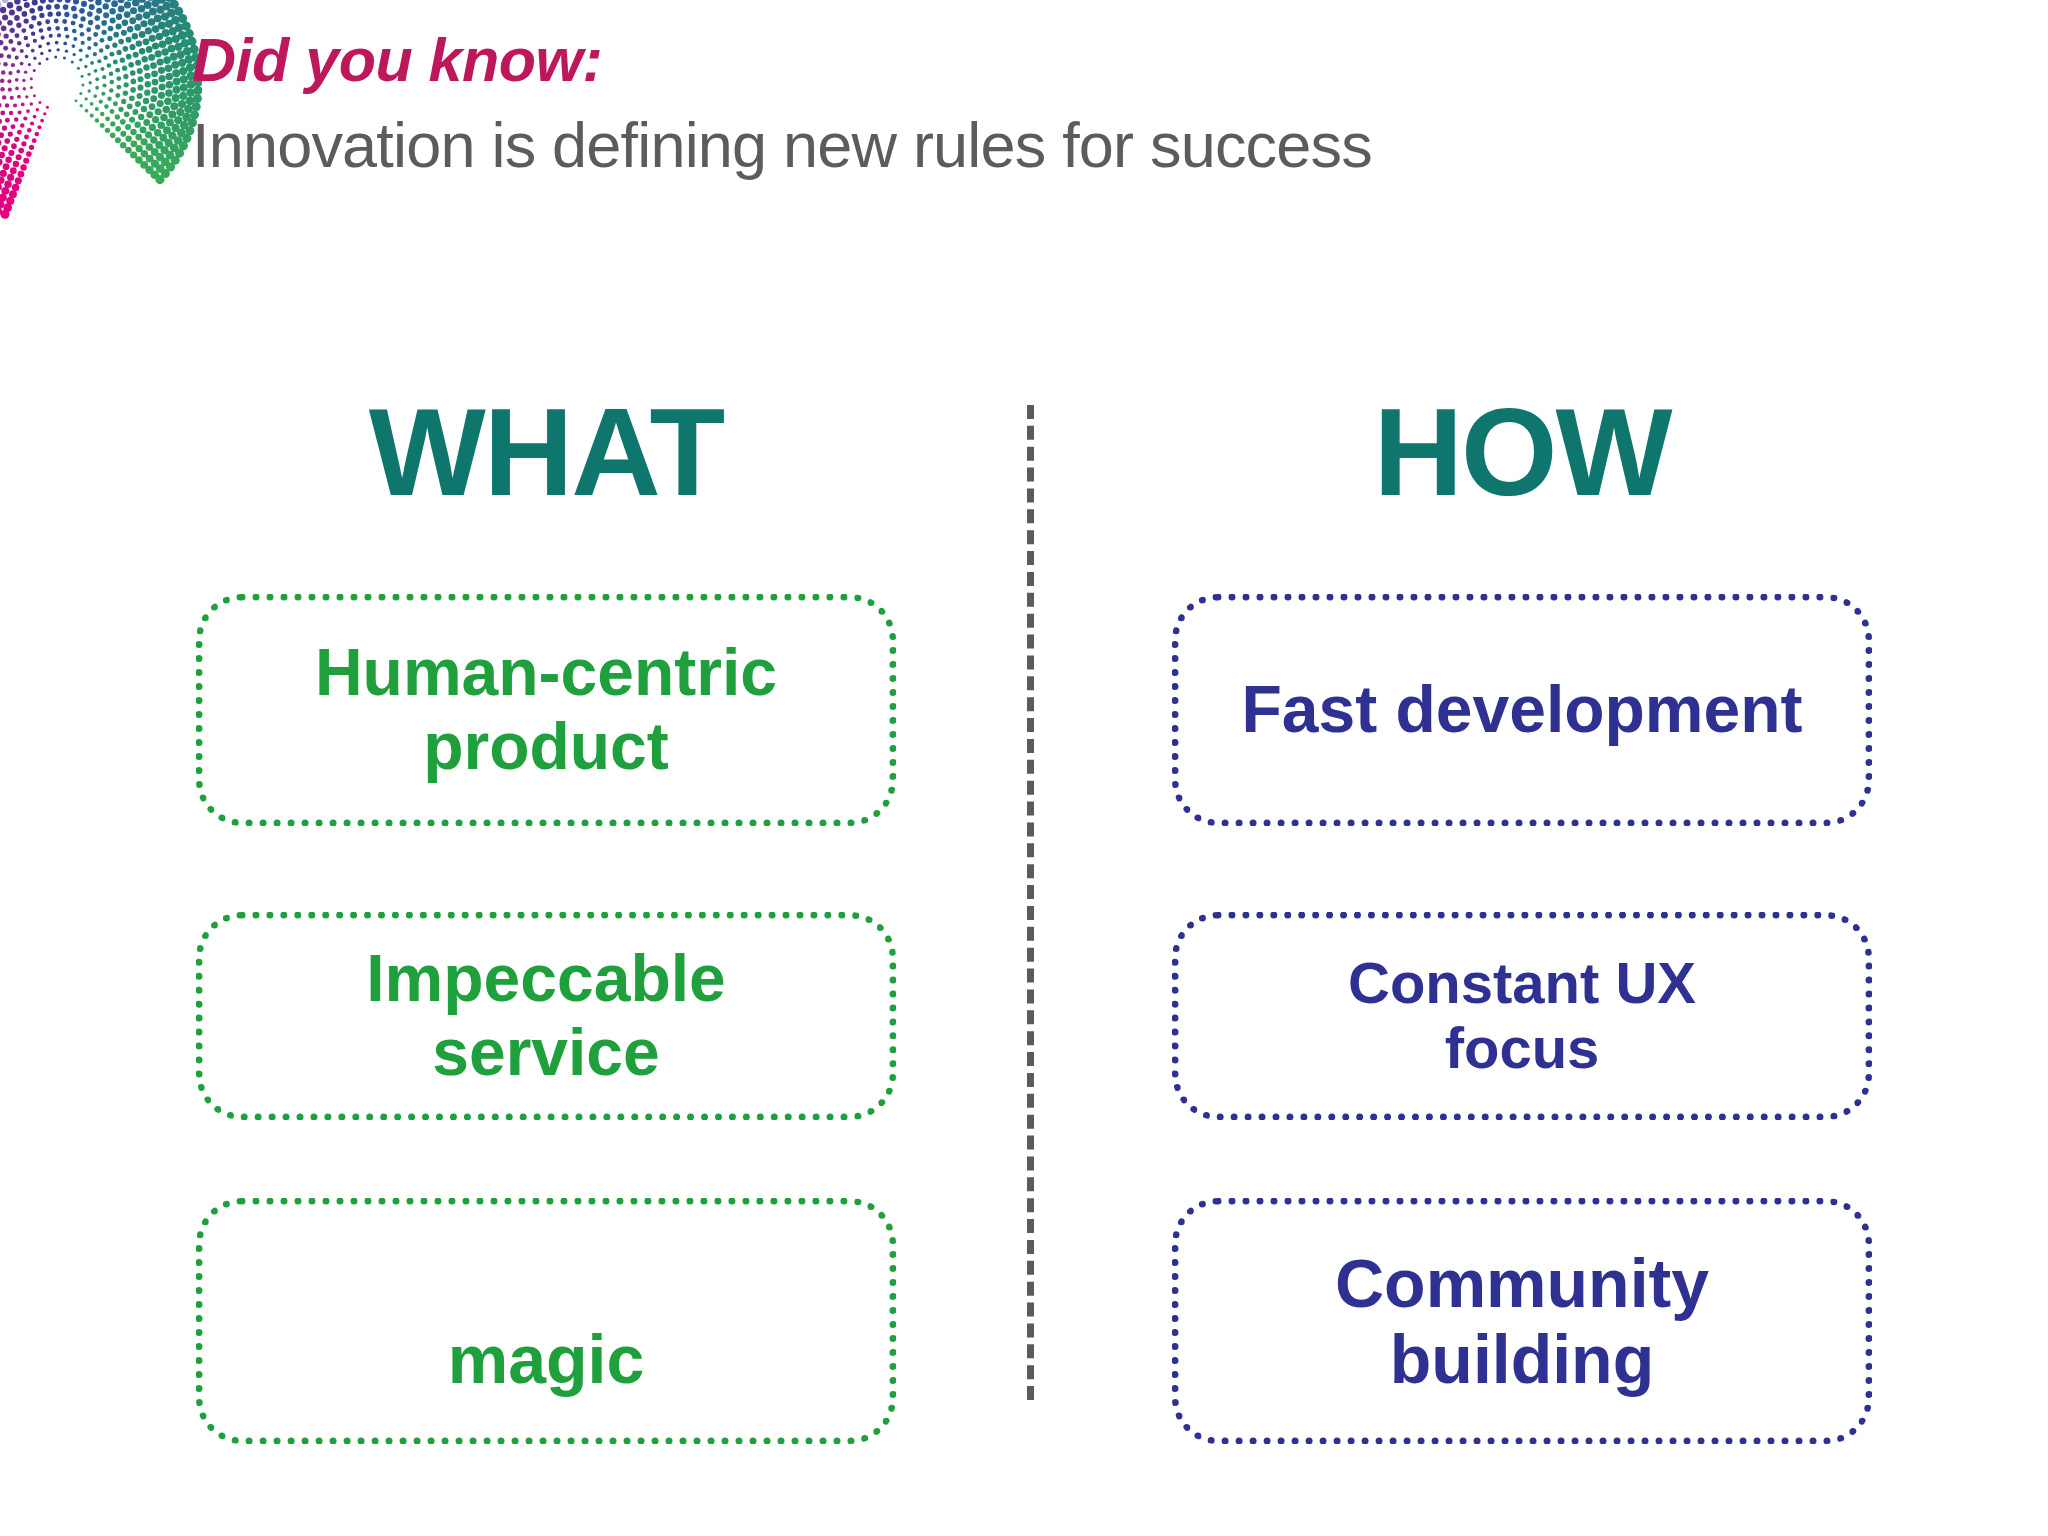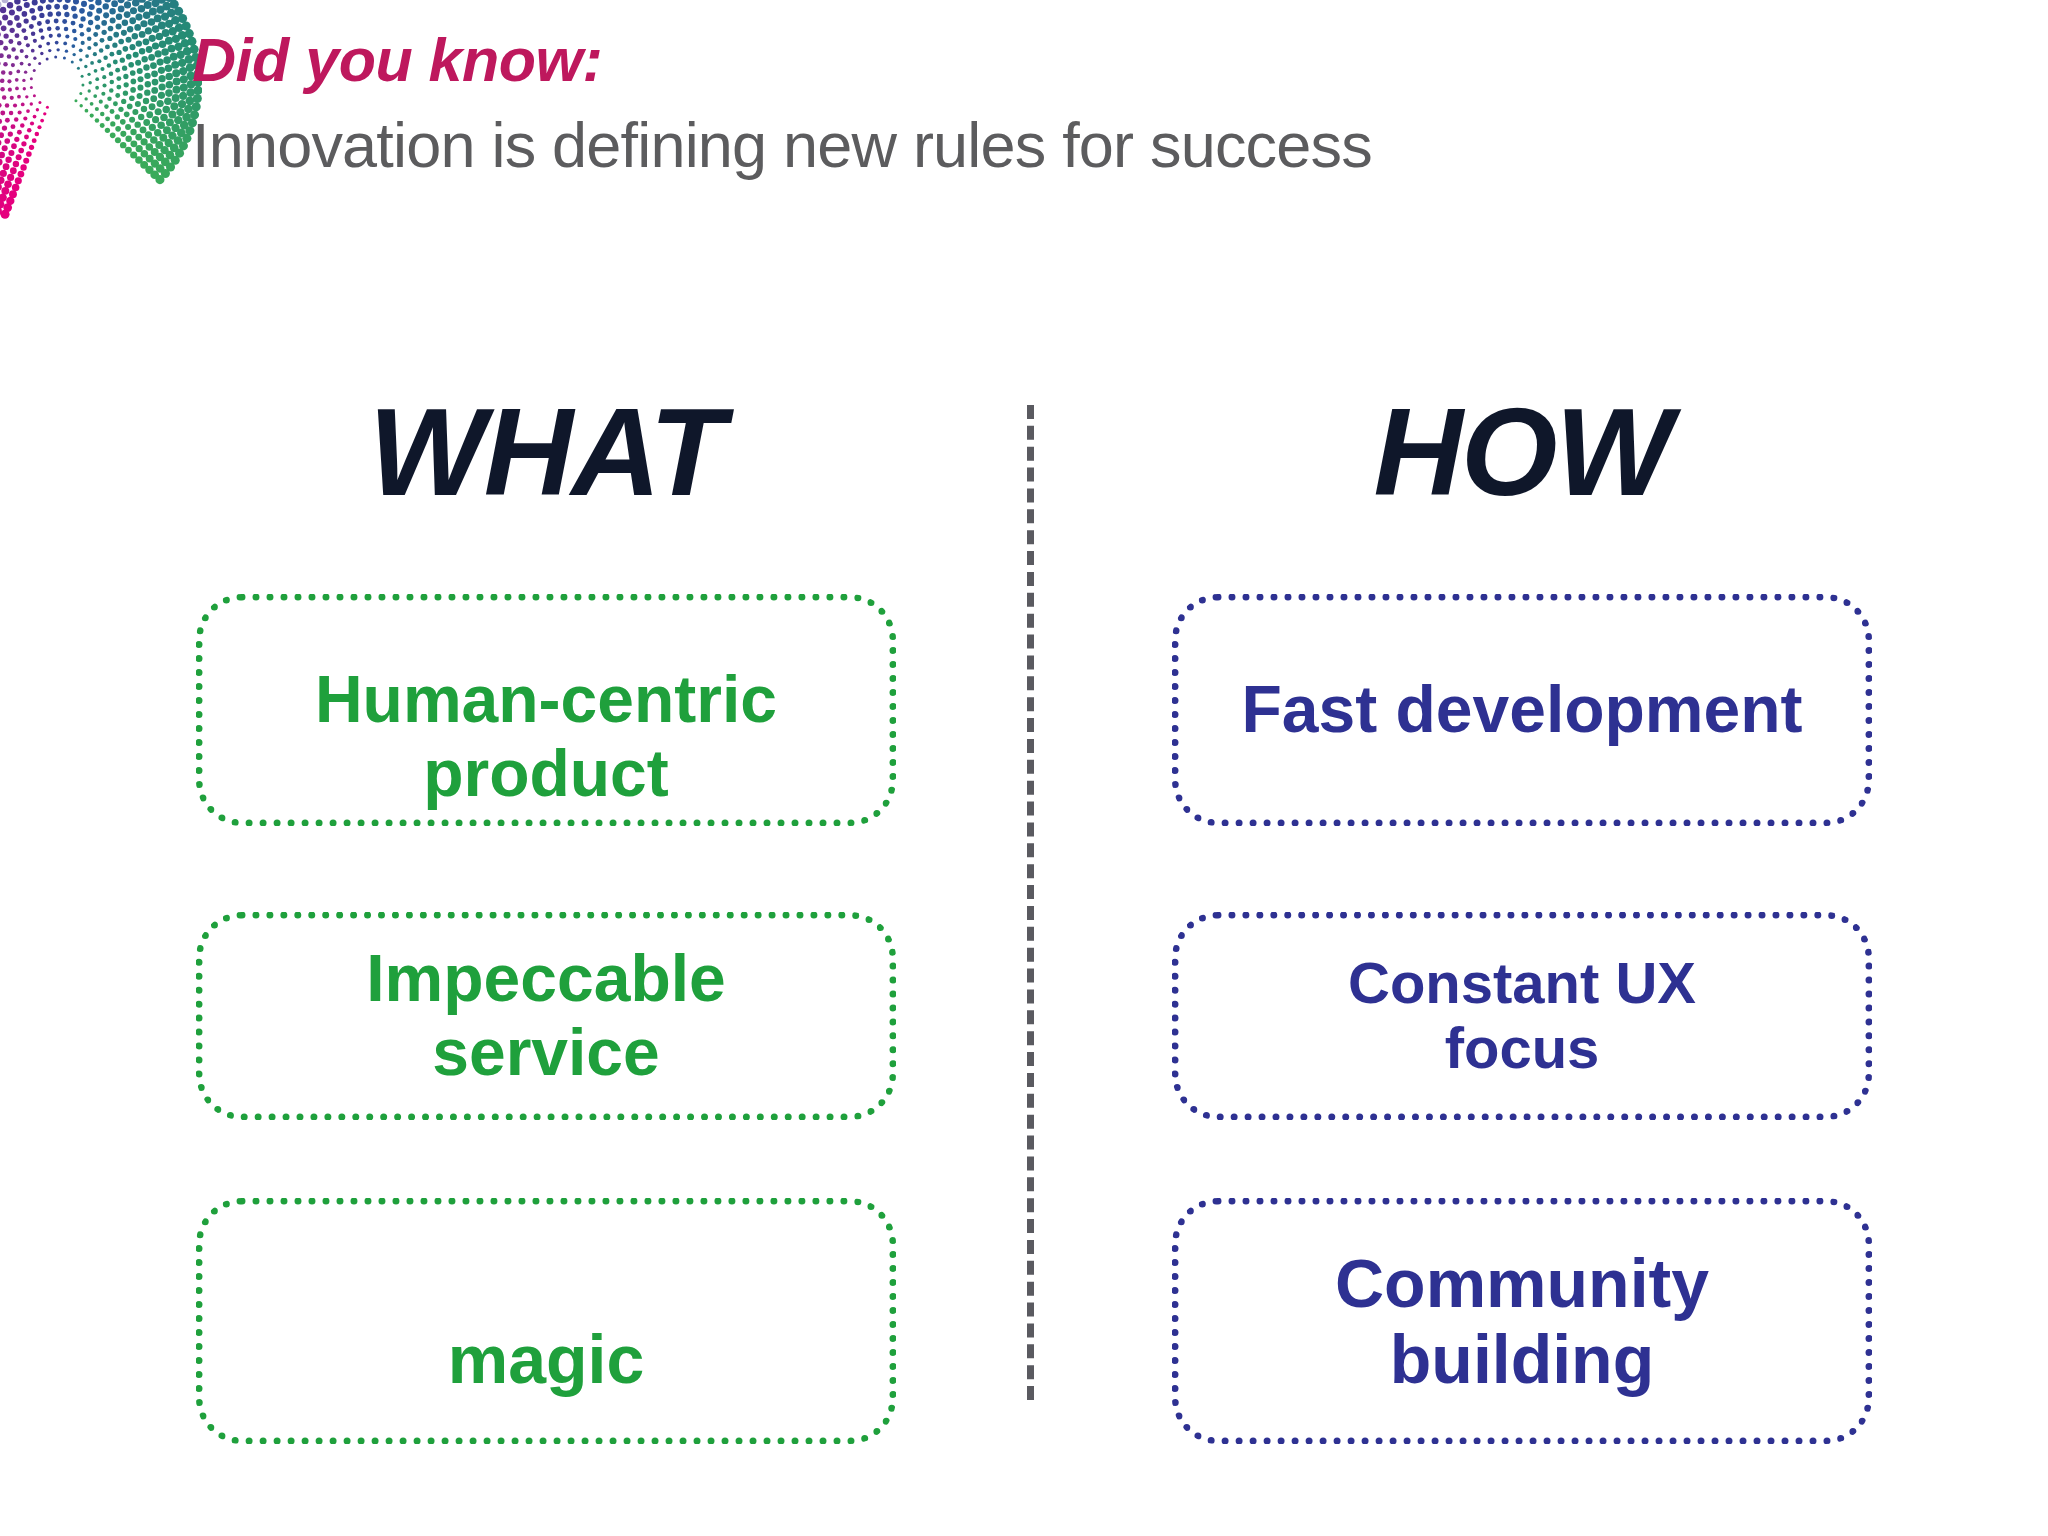--- a/index.html
+++ b/index.html
@@ -65,26 +65,25 @@
   .column {
     position: absolute;
     top: 390px;
   }
   #col-what { left: 196px;  width: 700px; }
   #col-how  { left: 1172px; width: 700px; }
 
   .col-heading {
     font-size: 124px;
     font-weight: bold;
-    color: #0f172a;
+    color: #0f766e;
     text-align: center;
     line-height: 1;
     letter-spacing: -2px;
     height: 140px;
-    font-style: italic;
   }
 
   .card {
     box-sizing: border-box;
     border-radius: 46px;
     background: #ffffff;
     display: flex;
     align-items: center;
     justify-content: center;
     text-align: center;
@@ -97,21 +96,21 @@
   #col-what .card {
     border: 7px dotted #1fa03c;
     color: #1fa03c;
   }
   
   #col-how .card {
     border: 7px dotted #2e3192;
     color: #2e3192;
   }
 
-  #col-what .card-0 { width: 700px; height: 232px; font-size: 66px; margin-top: 64px; align-items: flex-end; }
+  #col-what .card-0 { width: 700px; height: 232px; font-size: 66px; margin-top: 64px; }
   #col-what .card-1 { width: 700px; height: 208px; font-size: 66px; margin-top: 86px; }
   #col-what .card-2 { width: 700px; height: 246px; font-size: 68px; margin-top: 78px; }
 
   #col-how .card-0 { width: 700px; height: 232px; font-size: 66px; margin-top: 64px; }
   #col-how .card-1 { width: 700px; height: 208px; font-size: 58px; margin-top: 86px; }
   #col-how .card-2 { width: 700px; height: 246px; font-size: 68px; margin-top: 78px; }
 
   .card-text { display: block; }
 </style>
 </head>

